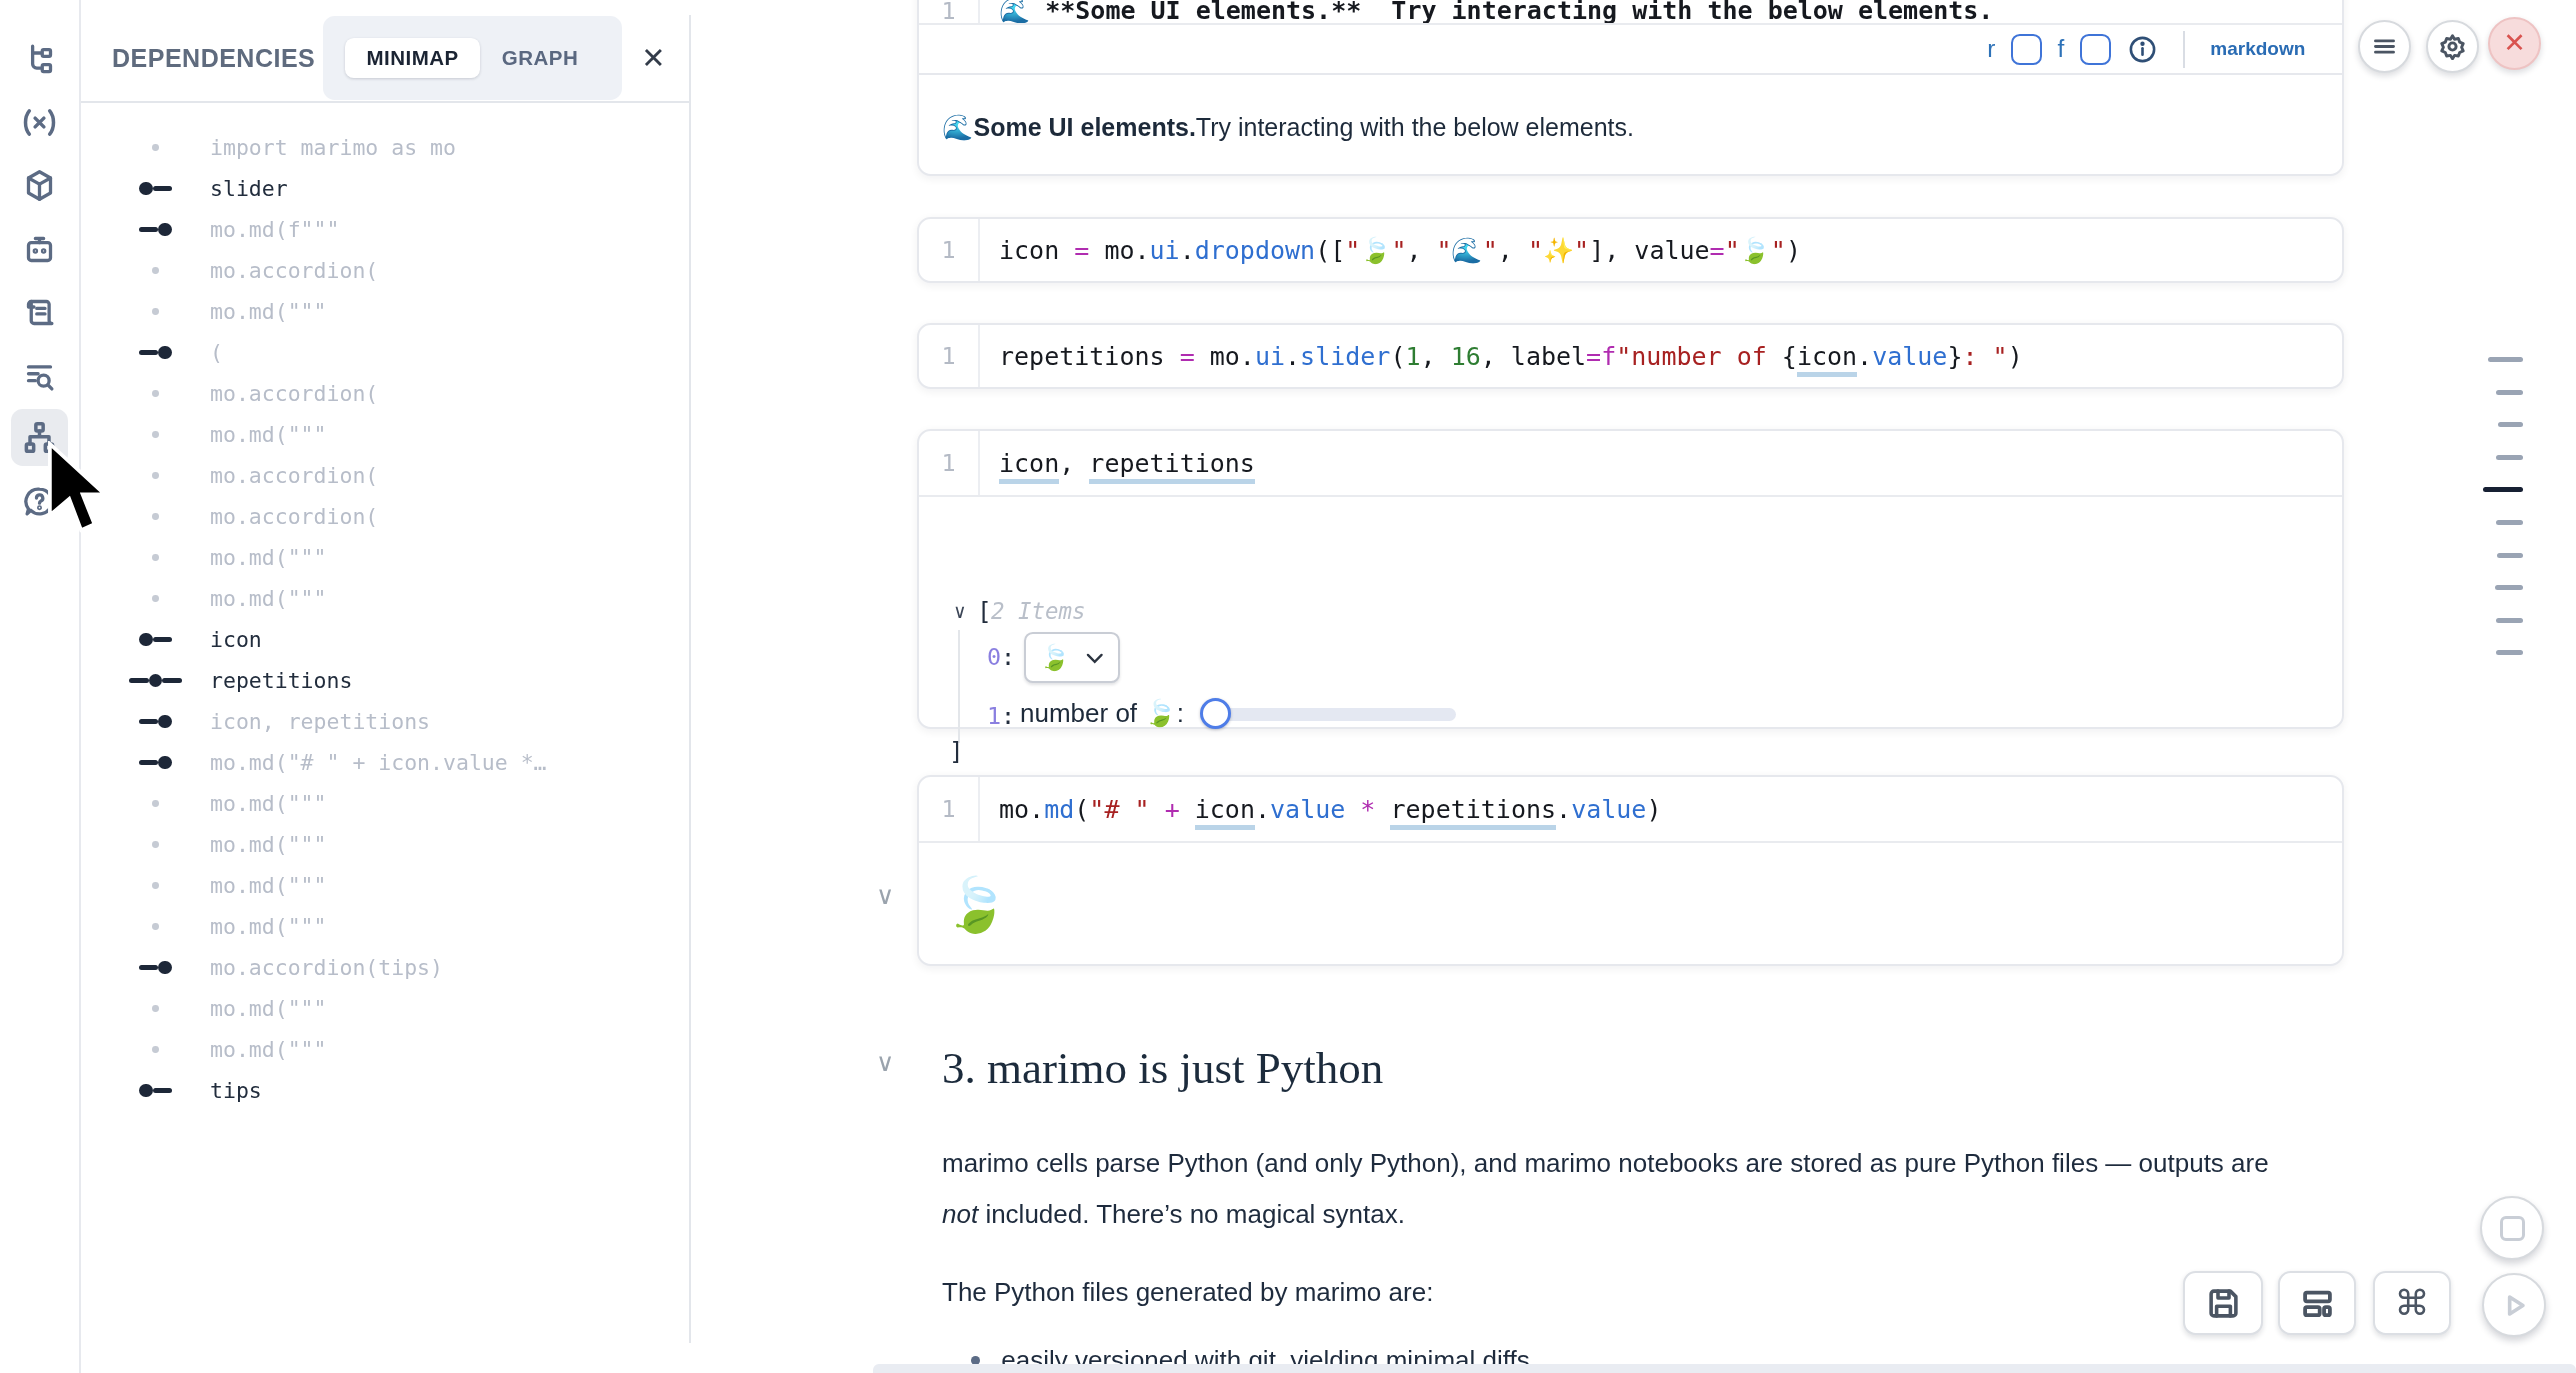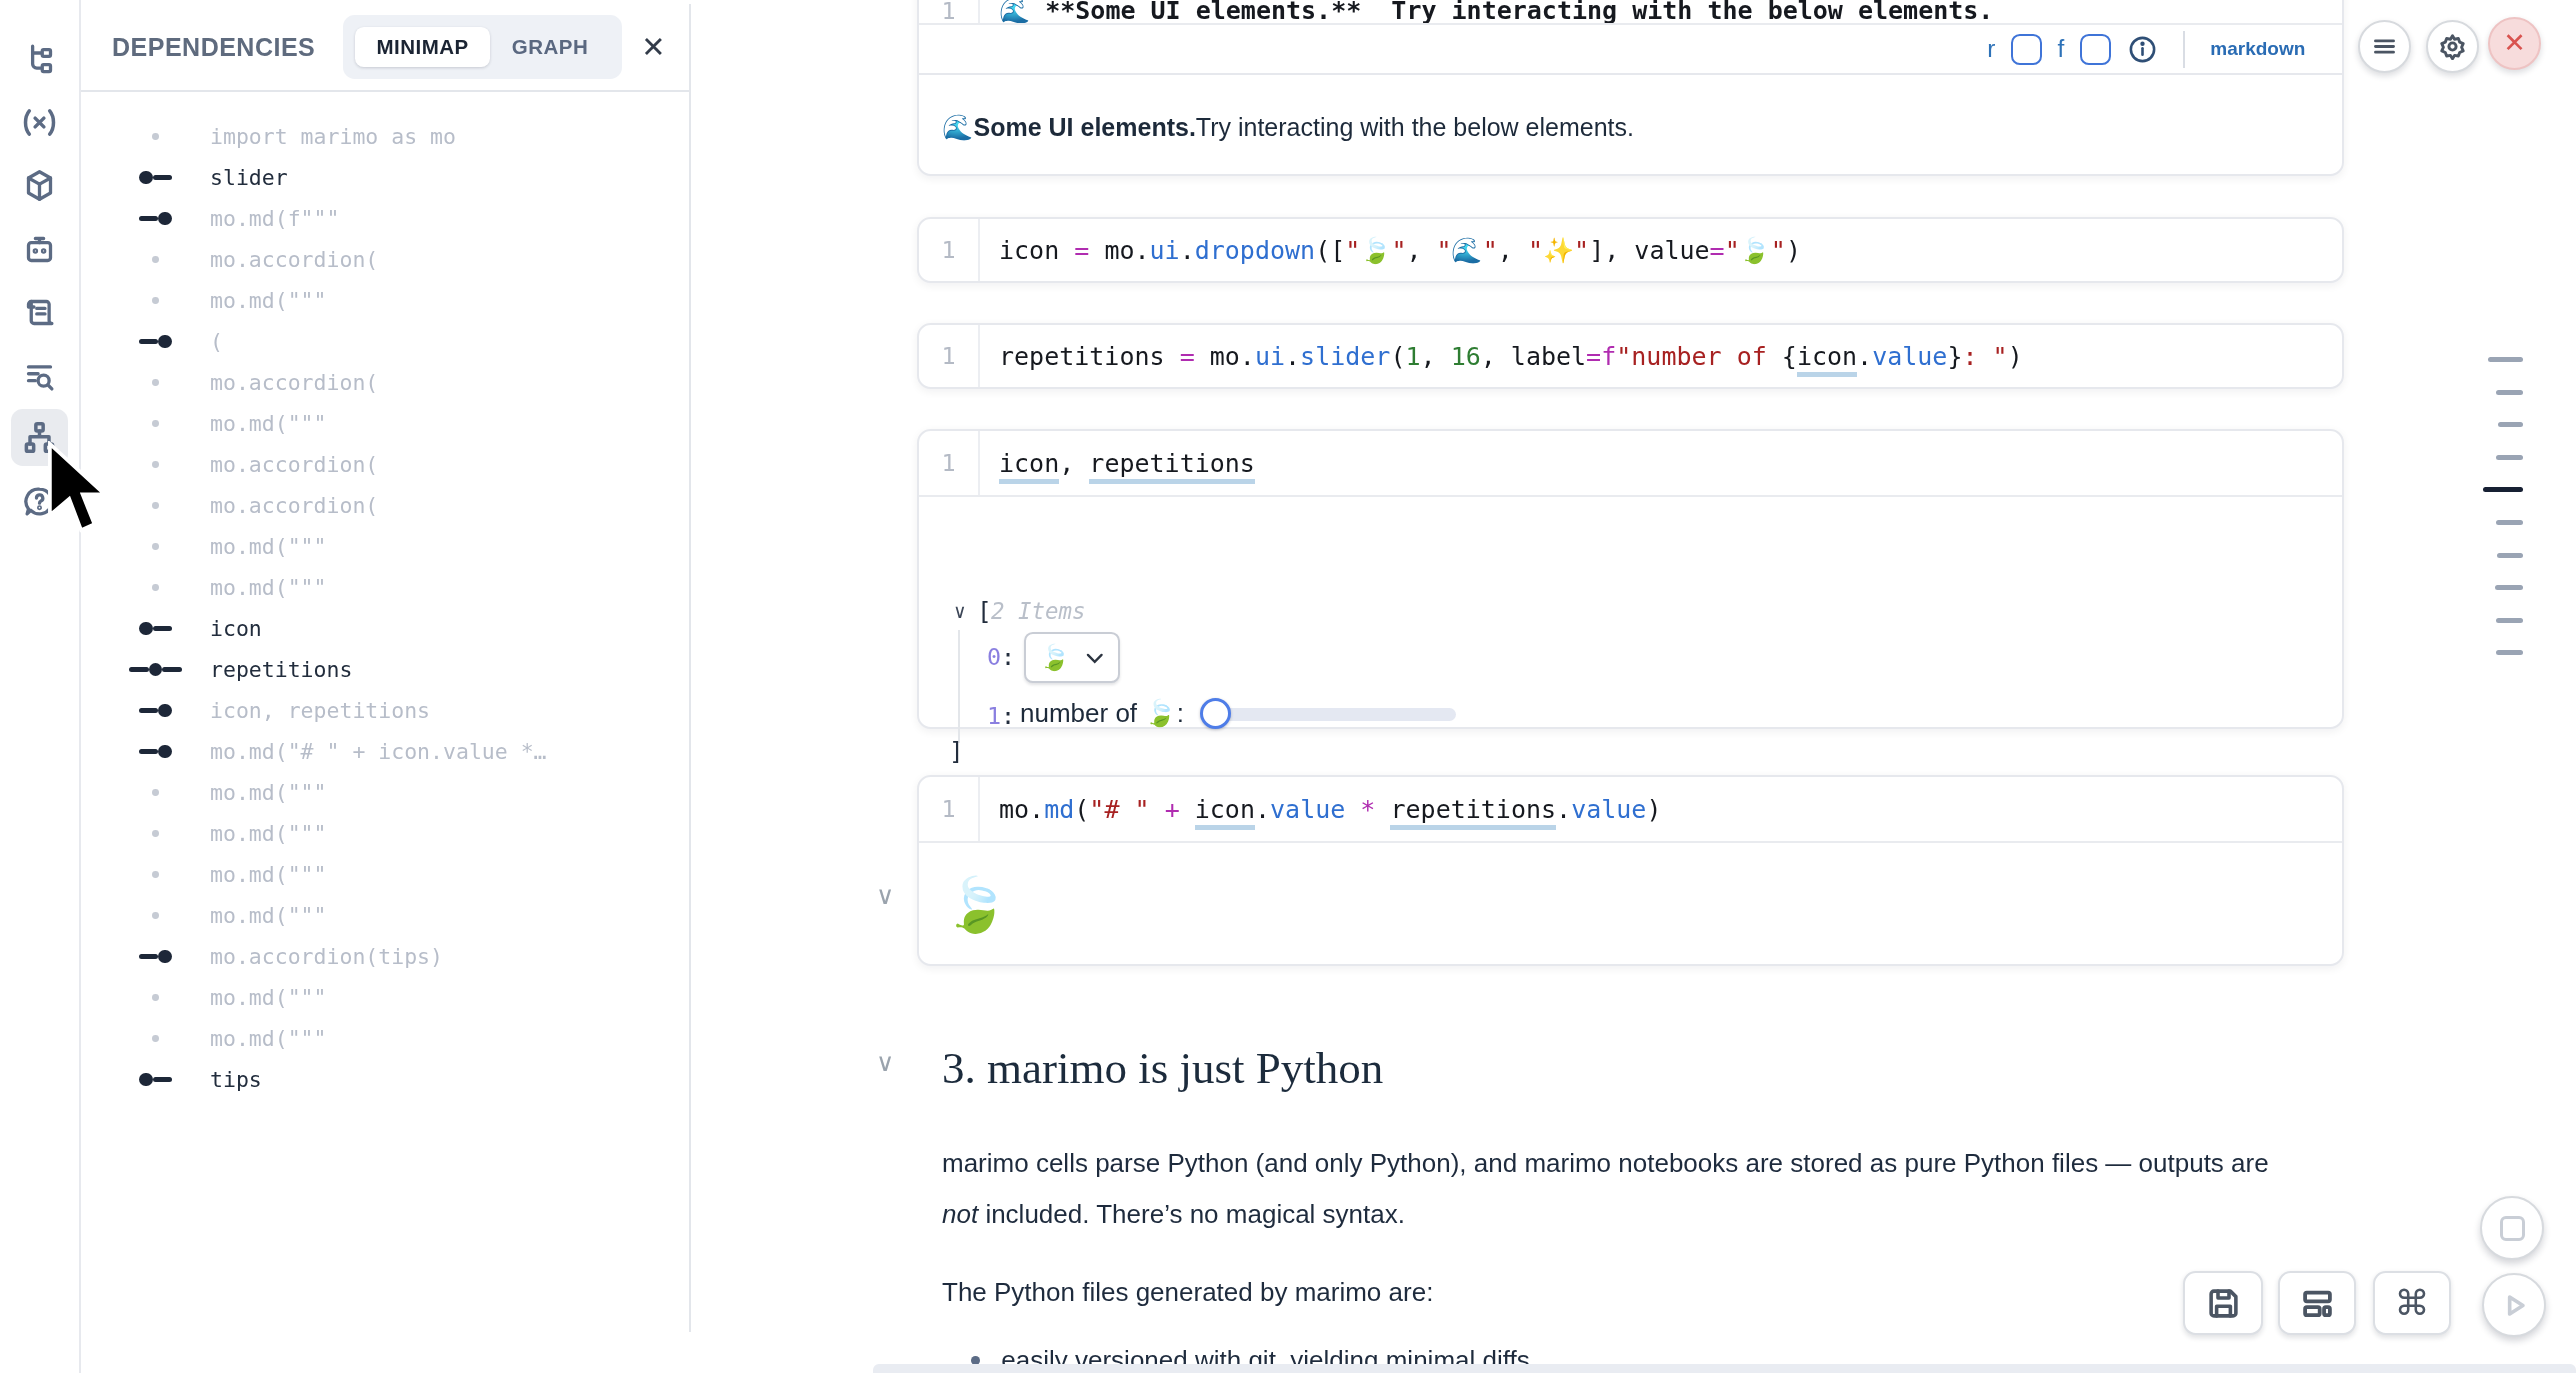--- a/index.html
+++ b/index.html
@@ -6,24 +6,24 @@
   #app{position:relative;width:2576px;height:1374px;background:#ffffff;overflow:hidden;
        font-family:"Liberation Sans",sans-serif;color:#1e2b3d;}
 
   
   .rail{position:absolute;left:0;top:0;width:79px;height:1374px;background:#fff;border-right:2px solid #e7e9ee;z-index:30;}
   .rail-btn{position:absolute;left:10.7px;width:57px;height:57px;display:flex;align-items:center;justify-content:center;border-radius:11.7px;}
   .rail-btn.active{background:#e9ebef;}
   .rail-btn svg{stroke:#5c6b84;fill:none;stroke-width:2.4;stroke-linecap:round;stroke-linejoin:round;}
 
   
-  .panel{position:absolute;left:79px;top:4px;width:610px;height:1328px;background:#fff;border-right:2px solid #e3e6eb;z-index:20;}
+  .panel{position:absolute;left:79px;top:15px;width:610px;height:1328px;background:#fff;border-right:2px solid #e3e6eb;z-index:20;}
   .panel-header{height:86px;display:flex;align-items:center;border-bottom:2px solid #e3e6eb;}
   .panel-title{margin-left:33px;font-size:25px;font-weight:700;letter-spacing:0.5px;color:#5f6b7e;}
-  .tabs{margin-left:auto;background:#eef1f6;border-radius:11.7px;padding:12px;display:flex;align-items:center;}
+  .tabs{margin-left:auto;background:#eef1f6;border-radius:11.7px;padding:22px;display:flex;align-items:center;}
   .tab{font-size:20.5px;font-weight:700;letter-spacing:0.5px;padding:7.8px 21.5px;border-radius:8.8px;color:#5a6880;}
   .tab.active{background:#fff;color:#1b2433;box-shadow:0 1px 2.9px rgba(20,30,50,.18);}
   .panel-close{margin:0 23.4px 0 19.5px;font-size:29px;color:#333c4a;line-height:1;}
   .mm-list{position:absolute;left:0;top:112px;width:100%;}
   .mm-row{height:41px;display:flex;align-items:center;}
   .mm-mark{width:55px;margin-left:49px;flex:none;display:flex;align-items:center;justify-content:center;}
   .mk-dot{width:13.7px;height:13.7px;border-radius:50%;background:#1d2738;flex:none;}
   .mk-dot.sm{width:6.8px;height:6.8px;background:#c6cbd4;}
   .mk-line{width:19.5px;height:4.4px;border-radius:2.9px;background:#1d2738;flex:none;}
   .mm-txt{margin-left:27px;font-family:"DejaVu Sans Mono",monospace;font-size:21.5px;white-space:pre;}

